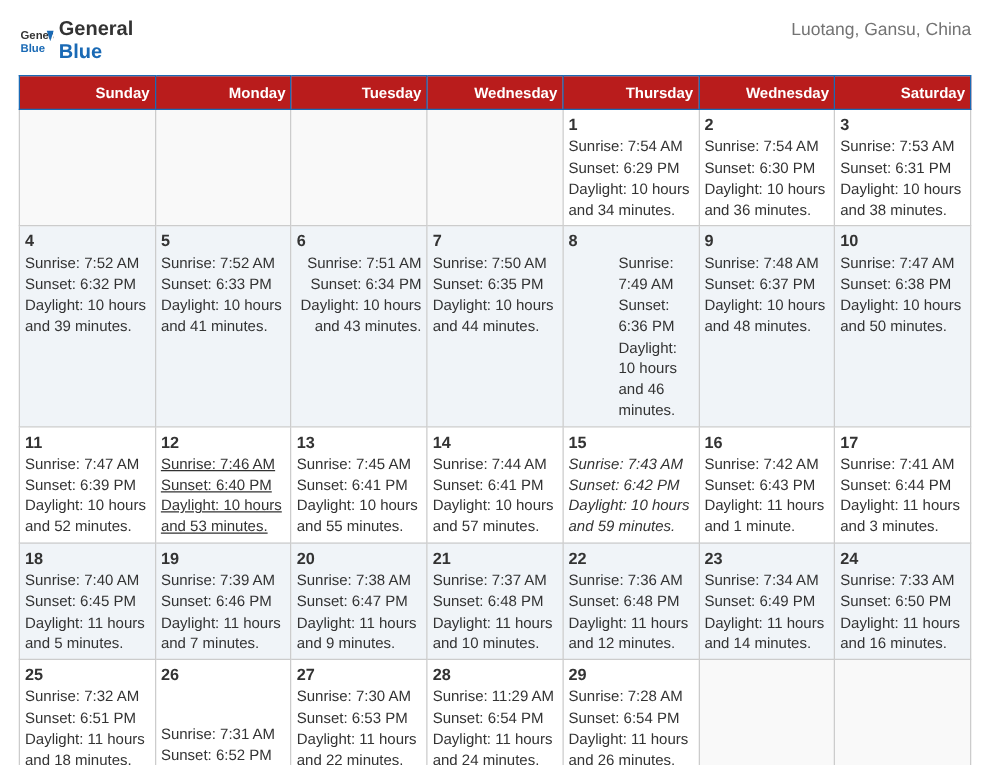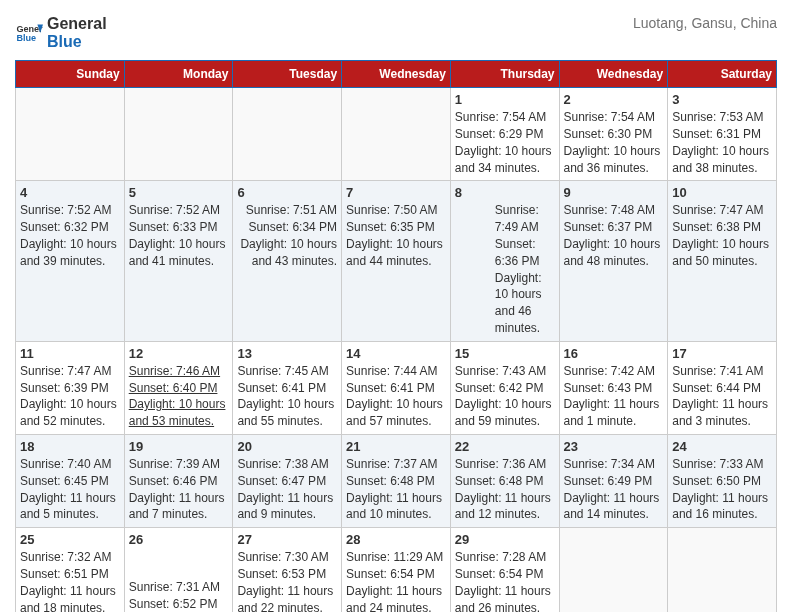--- a/index.html
+++ b/index.html
@@ -211,21 +211,21 @@
         </td>
         <td>
           <span class="day-number">14</span>
           <div class="day-info" style="white-space: pre-line;">Sunrise: 7:44 AM
 Sunset: 6:41 PM
 Daylight: 10 hours
 and 57 minutes.</div>
         </td>
         <td>
           <span class="day-number">15</span>
-          <div class="day-info" style="white-space: pre-line;">Sunrise: 7:43 AM
+          <div class="day-info" style="white-space: pre-line; font-style: italic;">Sunrise: 7:43 AM
 Sunset: 6:42 PM
 Daylight: 10 hours
 and 59 minutes.</div>
         </td>
         <td>
           <span class="day-number">16</span>
           <div class="day-info" style="white-space: pre-line;">Sunrise: 7:42 AM
 Sunset: 6:43 PM
 Daylight: 11 hours
 and 1 minute.</div>

